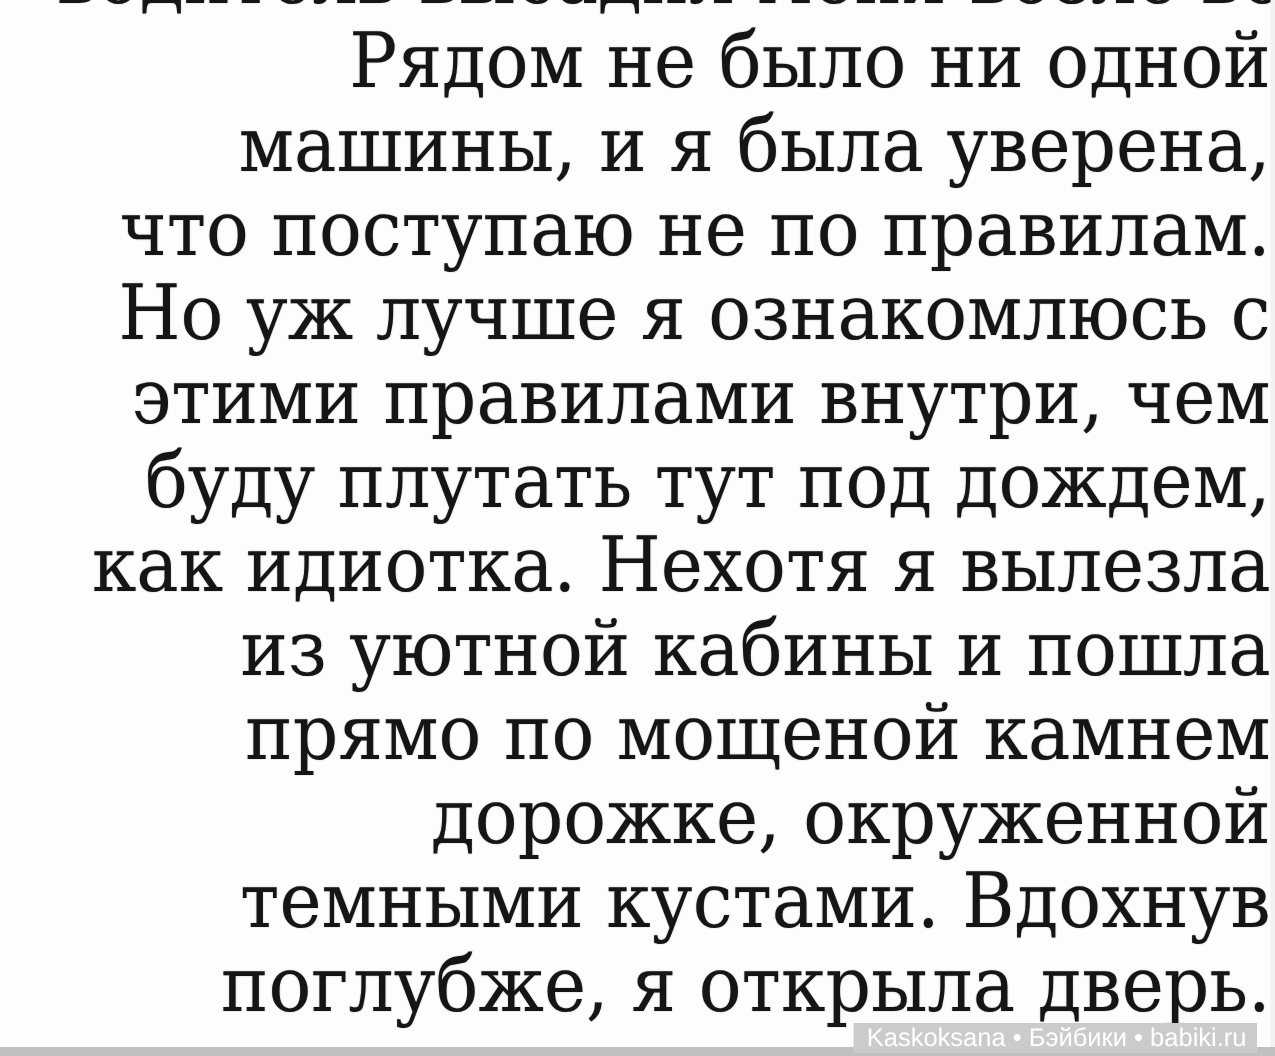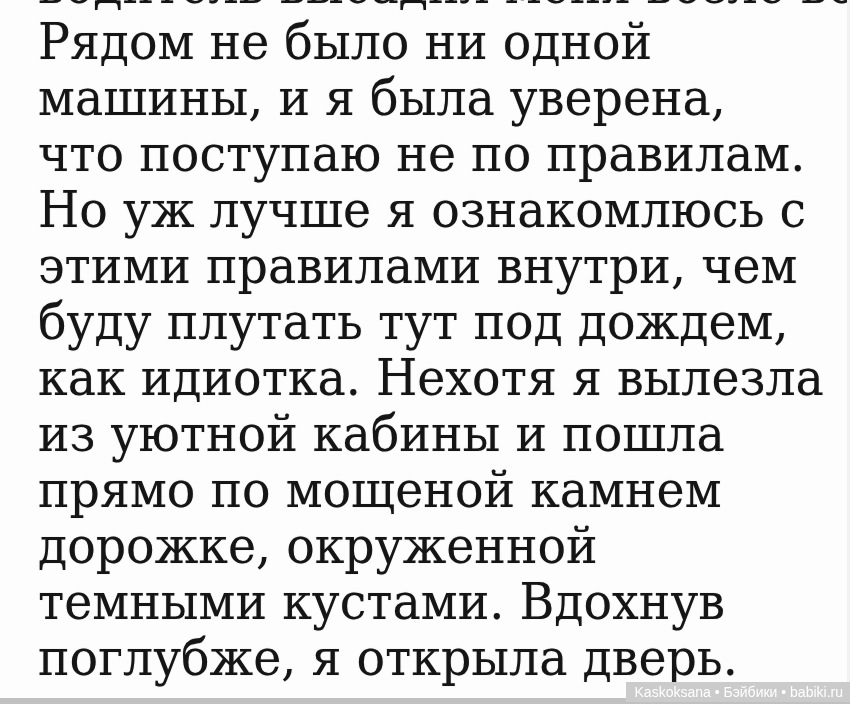--- a/index.html
+++ b/index.html
@@ -11,48 +11,49 @@
     height: 704px;
     position: relative;
     overflow: hidden;
     background: #fdfdfd;
     font-family: "DejaVu Serif", serif;
   }
   .page {
     position: absolute;
     inset: 0;
     overflow: hidden;
+    text-align: right;
   }
   .text-block {
     position: absolute;
     left: 38px;
     top: -42px;
     width: 870px;
     transform: scaleX(0.93);
     transform-origin: 0 0;
     color: #151515;
   }
   .line {
     font-size: 51px;
     line-height: 56px;
     letter-spacing: 0px;
     white-space: nowrap;
     text-shadow: 0 0 1px rgba(20,20,20,0.4);
   }
   .watermark {
     position: absolute;
-    right: 0;
+    right: 12px;
     bottom: 2px;
     height: 20px;
     line-height: 20px;
     padding: 0 7px 0 9px;
     background: #cbcbcb;
     color: #ffffff;
     font-family: "Liberation Sans", sans-serif;
-    font-size: 14px;
+    font-size: 17px;
     white-space: nowrap;
   }
   .bottom-bar {
     position: absolute;
     left: 0;
     right: 0;
     bottom: 0;
     height: 6px;
     background: #c0c0c0;
   }

